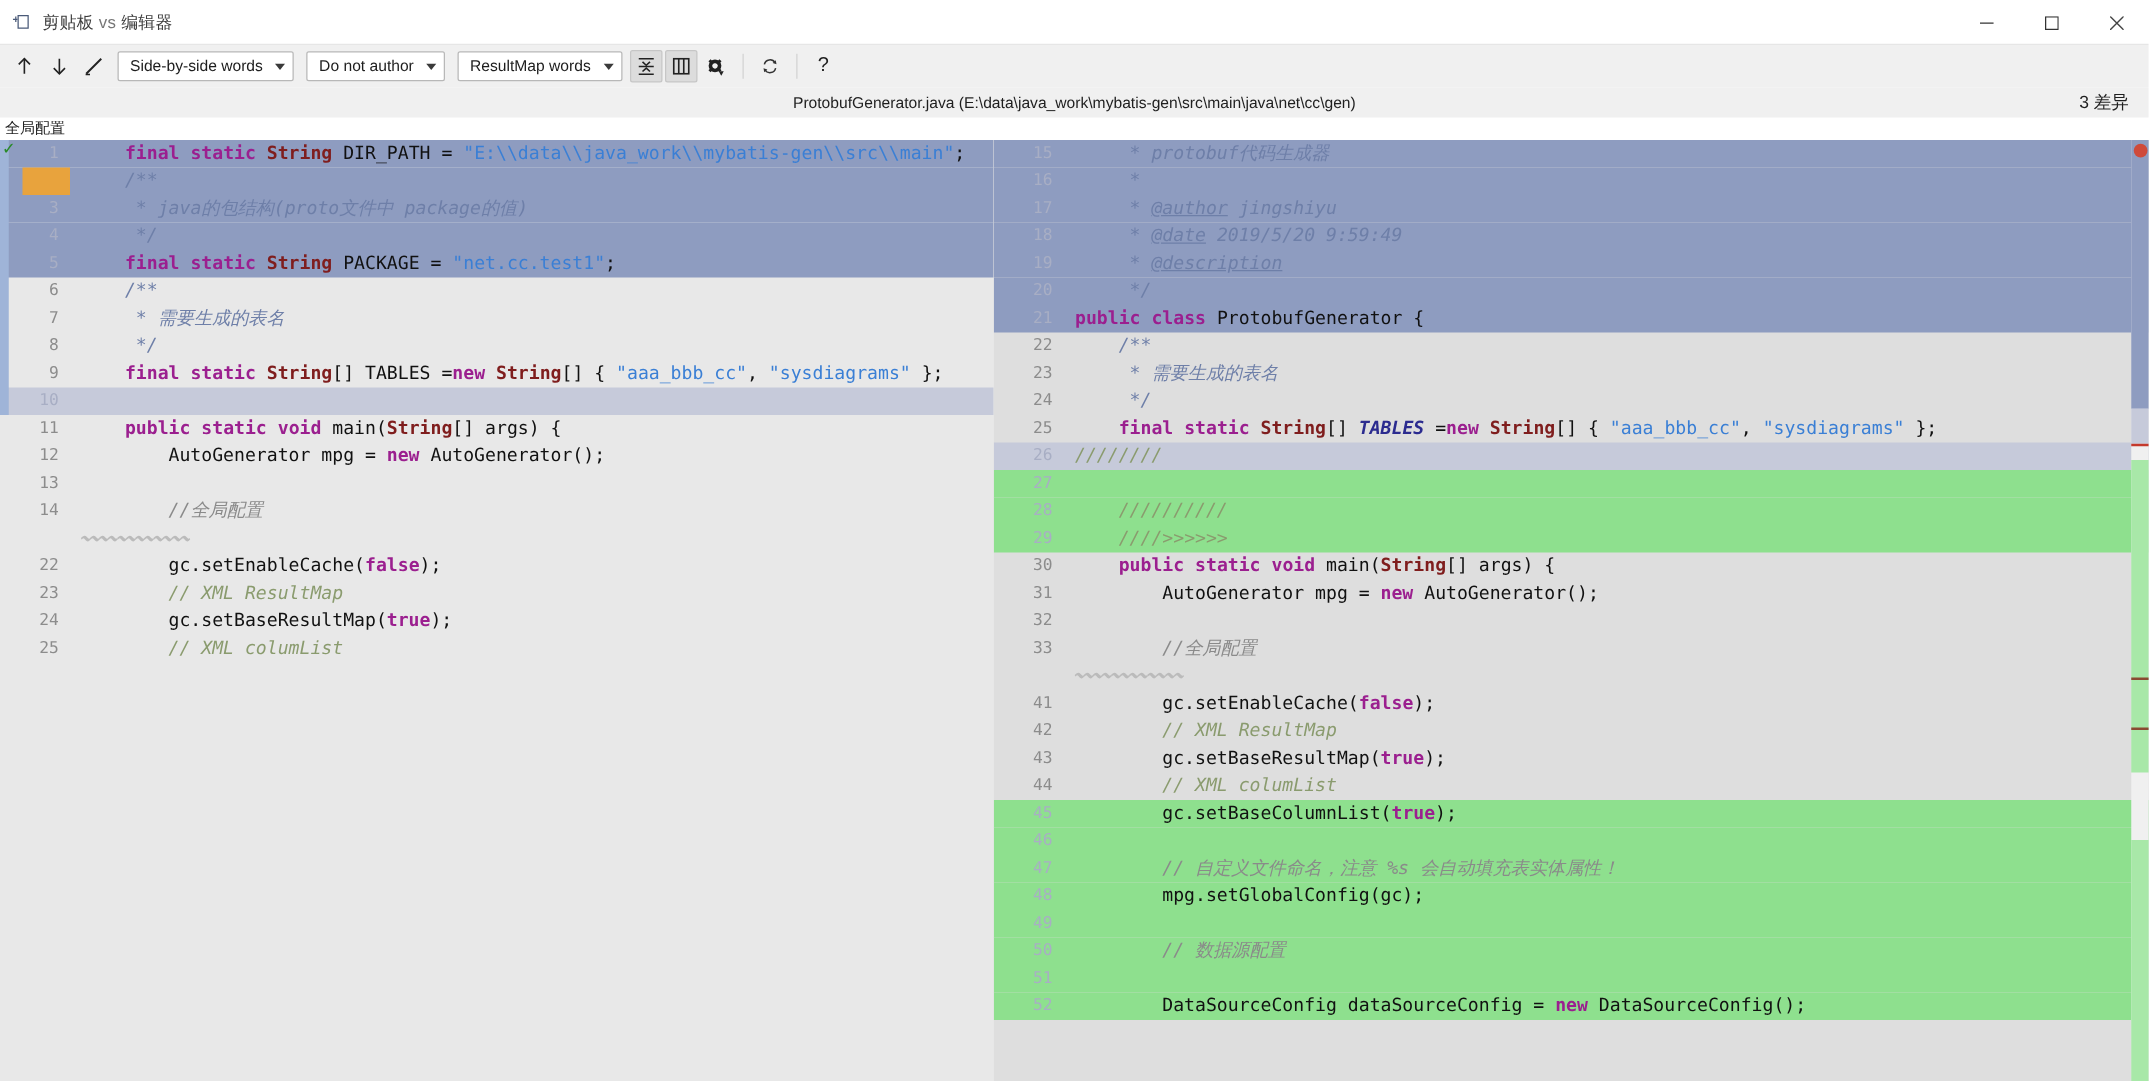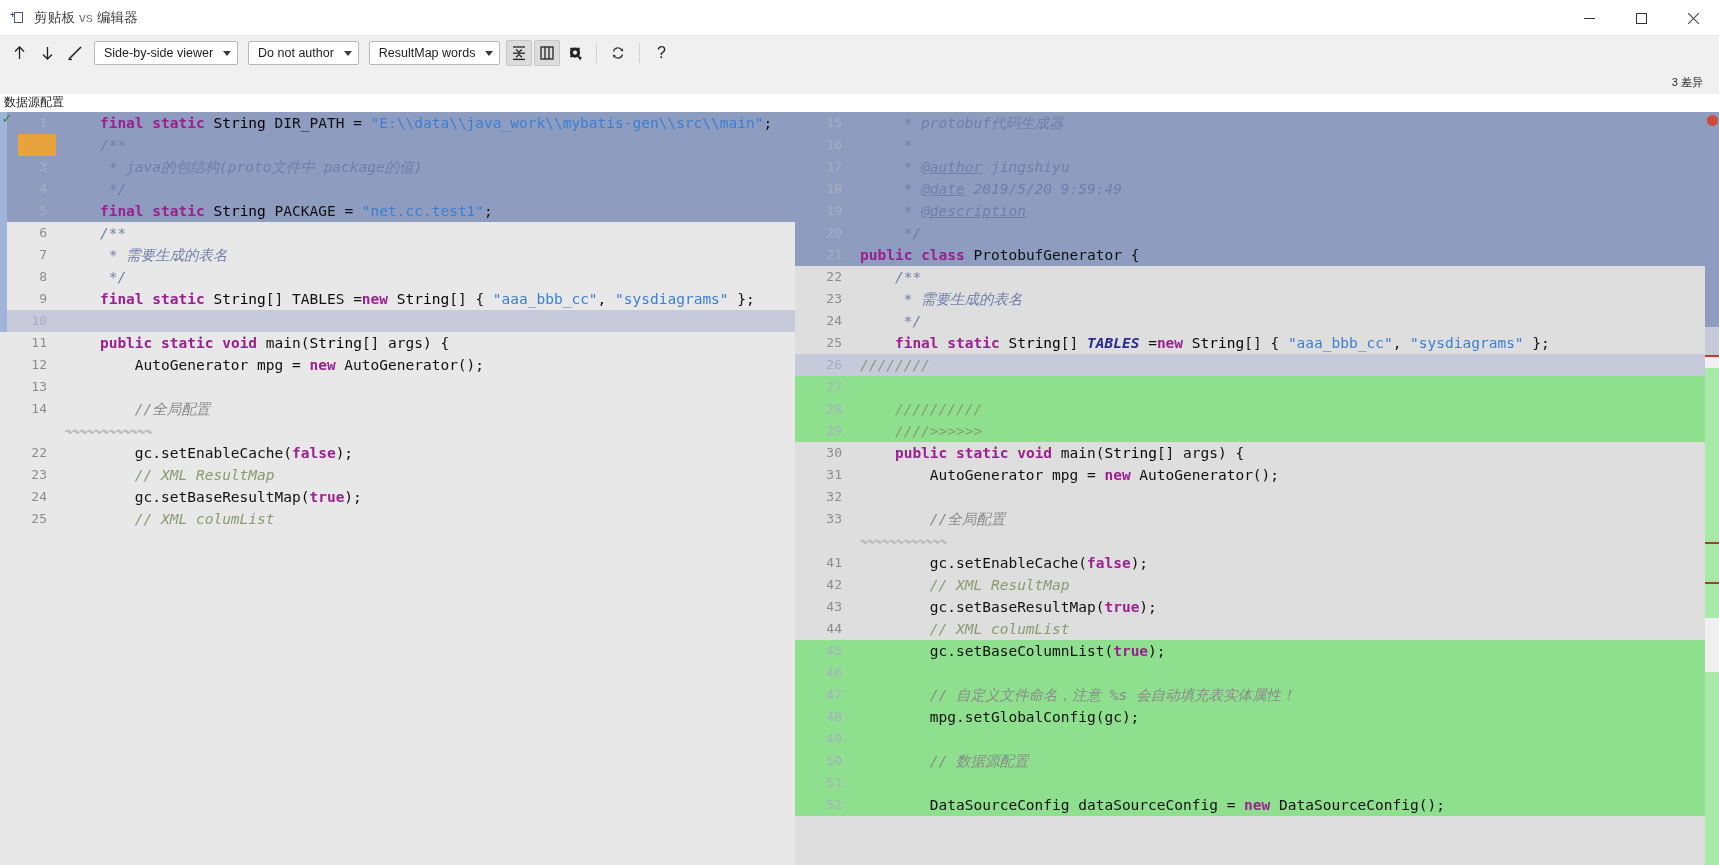--- a/index.html
+++ b/index.html
@@ -35,40 +35,40 @@
     margin:0 4px; gap:10px; white-space:nowrap;
   }
   .combo .caret{ width:0;height:0;border-left:4px solid transparent;border-right:4px solid transparent;
                  border-top:5px solid #3a3a3a; }
 
   
   .pathrow{
     height:24px; background:#f0f0f0; position:relative; display:flex; align-items:center;
   }
   .pathrow .center{ position:absolute; left:0; right:0; text-align:center; font-size:12.5px; color:#1f1f1f;}
-  .pathrow .right{ position:absolute; right:16px; font-size:11px; color:#1f1f1f;}
+  .pathrow .right{ position:absolute; right:16px; font-size:14px; color:#1f1f1f;}
 
   
   .sublabel{ height:18px; font-size:12px; color:#222; padding-left:4px; background:#ffffff; }
 
   
   .diffbody{ position:relative; height:782px; display:flex; background:#f2f2f2; }
 
   .pane{ position:relative; overflow:hidden; }
   .pane.left { width:795px; background:#e8e8e8; }
   .pane.right{ flex:1; background:#dedede; }
 
   
   .code{ font-family:"DejaVu Sans Mono","Liberation Mono",monospace; font-size:14.5px;
          line-height:22px; white-space:pre; }
   .ln{ height:22px; position:relative; padding-left:0; }
 
   
   .kw{color:#9b1f8f;font-weight:bold;}
-  .ty{color:#000000;}
+  .ty{color:#7f1d1d;font-weight:bold;}
   .str{color:#3a7fd5;}
   .cm{color:#8a9b6e;font-style:italic;}
   .cmz{color:#8a8a8a;font-style:italic;}
   .doc{color:#6e7fa8;font-style:italic;}
   .italbl{color:#2b2b8f;font-style:italic;font-weight:bold;}
   .gl{ height:22px; font-family:"DejaVu Sans Mono","Liberation Mono",monospace;
        font-size:13px; line-height:22px; color:#8c8c8c; text-align:right; padding-right:8px; }
   .gl.dim{ color:#a8aec4; }
 
   .marker-col{ position:absolute; right:0; top:0; width:14px; bottom:0; background:#f0f0f0;}
@@ -122,21 +122,21 @@
       </svg>
   </div>
   <div class="tbtn">
     <svg width="16" height="16" viewBox="0 0 16 16">
         <line x1="2" y1="14" x2="14" y2="2" stroke="#222" stroke-width="1.6"></line>
         <line x1="1.5" y1="14.5" x2="5" y2="14.5" stroke="#222" stroke-width="1.2"></line>
       </svg>
   </div>
 
   <div class="combo">
-    <span>Side-by-side viewer</span>
+    <span>Side-by-side words</span>
     <span class="caret"></span>
   </div>
   <div class="combo">
     <span>Do not author</span>
     <span class="caret"></span>
   </div>
   <div class="combo">
     <span>ResultMap words</span>
     <span class="caret"></span>
   </div>
@@ -178,23 +178,24 @@
       <polygon points="3.4,12.8 2.8,9.6 5.9,10.6" fill="#333"></polygon>
     </svg>
   </div>
   <div class="sep"></div>
   <div class="tbtn">
     <span style="font-size:16px;color:#222;line-height:16px;">?</span>
   </div>
 </div>
 
 <div class="pathrow">
+  <div class="center">ProtobufGenerator.java (E:\data\java_work\mybatis-gen\src\main\java\net\cc\gen)</div>
   <div class="right">3 差异</div>
 </div>
-<div class="sublabel">数据源配置</div>
+<div class="sublabel">全局配置</div>
 
 <div class="diffbody">
 
   <div class="pane left">
     <div id="left-code" class="code"><div class="ln" style="display: flex; background: rgb(142, 156, 192);"><div class="gl dim" style="width: 55px; flex: 0 0 auto;">1</div><div style="flex: 1 1 0%; padding-left: 10px; color: rgb(17, 17, 17);">    <span class="kw">final</span> <span class="kw">static</span> <span class="ty">String</span> DIR_PATH = <span class="str">"E:\\data\\java_work\\mybatis-gen\\src\\main"</span>;</div></div><div class="ln" style="display: flex; background: rgb(142, 156, 192); position: relative;"><div style="position: absolute; left: 18px; width: 38px; height: 22px; background: rgb(232, 163, 61); top: 0px;"></div><div class="gl dim" style="width: 55px; flex: 0 0 auto;">2</div><div style="flex: 1 1 0%; padding-left: 10px; color: rgb(17, 17, 17);">    <span class="doc">/**</span></div></div><div class="ln" style="display: flex; background: rgb(142, 156, 192);"><div class="gl dim" style="width: 55px; flex: 0 0 auto;">3</div><div style="flex: 1 1 0%; padding-left: 10px; color: rgb(17, 17, 17);">     <span class="doc">* java的包结构(proto文件中 package的值)</span></div></div><div class="ln" style="display: flex; background: rgb(142, 156, 192);"><div class="gl dim" style="width: 55px; flex: 0 0 auto;">4</div><div style="flex: 1 1 0%; padding-left: 10px; color: rgb(17, 17, 17);">     <span class="doc">*/</span></div></div><div class="ln" style="display: flex; background: rgb(142, 156, 192);"><div class="gl dim" style="width: 55px; flex: 0 0 auto;">5</div><div style="flex: 1 1 0%; padding-left: 10px; color: rgb(17, 17, 17);">    <span class="kw">final</span> <span class="kw">static</span> <span class="ty">String</span> PACKAGE = <span class="str">"net.cc.test1"</span>;</div></div><div class="ln" style="display: flex; background: transparent;"><div class="gl" style="width: 55px; flex: 0 0 auto;">6</div><div style="flex: 1 1 0%; padding-left: 10px; color: rgb(17, 17, 17);">    <span class="doc">/**</span></div></div><div class="ln" style="display: flex; background: transparent;"><div class="gl" style="width: 55px; flex: 0 0 auto;">7</div><div style="flex: 1 1 0%; padding-left: 10px; color: rgb(17, 17, 17);">     <span class="doc">* 需要生成的表名</span></div></div><div class="ln" style="display: flex; background: transparent;"><div class="gl" style="width: 55px; flex: 0 0 auto;">8</div><div style="flex: 1 1 0%; padding-left: 10px; color: rgb(17, 17, 17);">     <span class="doc">*/</span></div></div><div class="ln" style="display: flex; background: transparent;"><div class="gl" style="width: 55px; flex: 0 0 auto;">9</div><div style="flex: 1 1 0%; padding-left: 10px; color: rgb(17, 17, 17);">    <span class="kw">final</span> <span class="kw">static</span> <span class="ty">String</span>[] TABLES =<span class="kw">new</span> <span class="ty">String</span>[] { <span class="str">"aaa_bbb_cc"</span>, <span class="str">"sysdiagrams"</span> };</div></div><div class="ln" style="display: flex; background: rgb(198, 202, 218);"><div class="gl dim" style="width: 55px; flex: 0 0 auto;">10</div><div style="flex: 1 1 0%; padding-left: 10px; color: rgb(17, 17, 17);">&nbsp;</div></div><div class="ln" style="display: flex; background: transparent;"><div class="gl" style="width: 55px; flex: 0 0 auto;">11</div><div style="flex: 1 1 0%; padding-left: 10px; color: rgb(17, 17, 17);">    <span class="kw">public</span> <span class="kw">static</span> <span class="kw">void</span> main(<span class="ty">String</span>[] args) {</div></div><div class="ln" style="display: flex; background: transparent;"><div class="gl" style="width: 55px; flex: 0 0 auto;">12</div><div style="flex: 1 1 0%; padding-left: 10px; color: rgb(17, 17, 17);">        AutoGenerator mpg = <span class="kw">new</span> AutoGenerator();</div></div><div class="ln" style="display: flex; background: transparent;"><div class="gl" style="width: 55px; flex: 0 0 auto;">13</div><div style="flex: 1 1 0%; padding-left: 10px; color: rgb(17, 17, 17);">&nbsp;</div></div><div class="ln" style="display: flex; background: transparent;"><div class="gl" style="width: 55px; flex: 0 0 auto;">14</div><div style="flex: 1 1 0%; padding-left: 10px; color: rgb(17, 17, 17);">        <span class="cmz">//全局配置</span></div></div><div class="ln" style="display: flex; background: transparent;"><div class="gl" style="width: 55px; flex: 0 0 auto;"></div><div style="flex: 1 1 0%; padding-left: 10px; color: rgb(17, 17, 17);"><span style="color:#bbb">〰〰〰〰〰〰</span></div></div><div class="ln" style="display: flex; background: transparent;"><div class="gl" style="width: 55px; flex: 0 0 auto;">22</div><div style="flex: 1 1 0%; padding-left: 10px; color: rgb(17, 17, 17);">        gc.setEnableCache(<span class="kw">false</span>);</div></div><div class="ln" style="display: flex; background: transparent;"><div class="gl" style="width: 55px; flex: 0 0 auto;">23</div><div style="flex: 1 1 0%; padding-left: 10px; color: rgb(17, 17, 17);">        <span class="cm">// XML ResultMap</span></div></div><div class="ln" style="display: flex; background: transparent;"><div class="gl" style="width: 55px; flex: 0 0 auto;">24</div><div style="flex: 1 1 0%; padding-left: 10px; color: rgb(17, 17, 17);">        gc.setBaseResultMap(<span class="kw">true</span>);</div></div><div class="ln" style="display: flex; background: transparent;"><div class="gl" style="width: 55px; flex: 0 0 auto;">25</div><div style="flex: 1 1 0%; padding-left: 10px; color: rgb(17, 17, 17);">        <span class="cm">// XML columList</span></div></div></div>
     <div style="position:absolute;left:0;top:0;width:7px;height:220px;background:#9fb4d8;"></div>
     <div style="position:absolute;left:0;top:0;width:14px;height:14px;color:#2a8a2a;font-size:13px;line-height:14px;text-align:center;">✓</div>
   </div>
 
   <div style="width:0;"></div>

